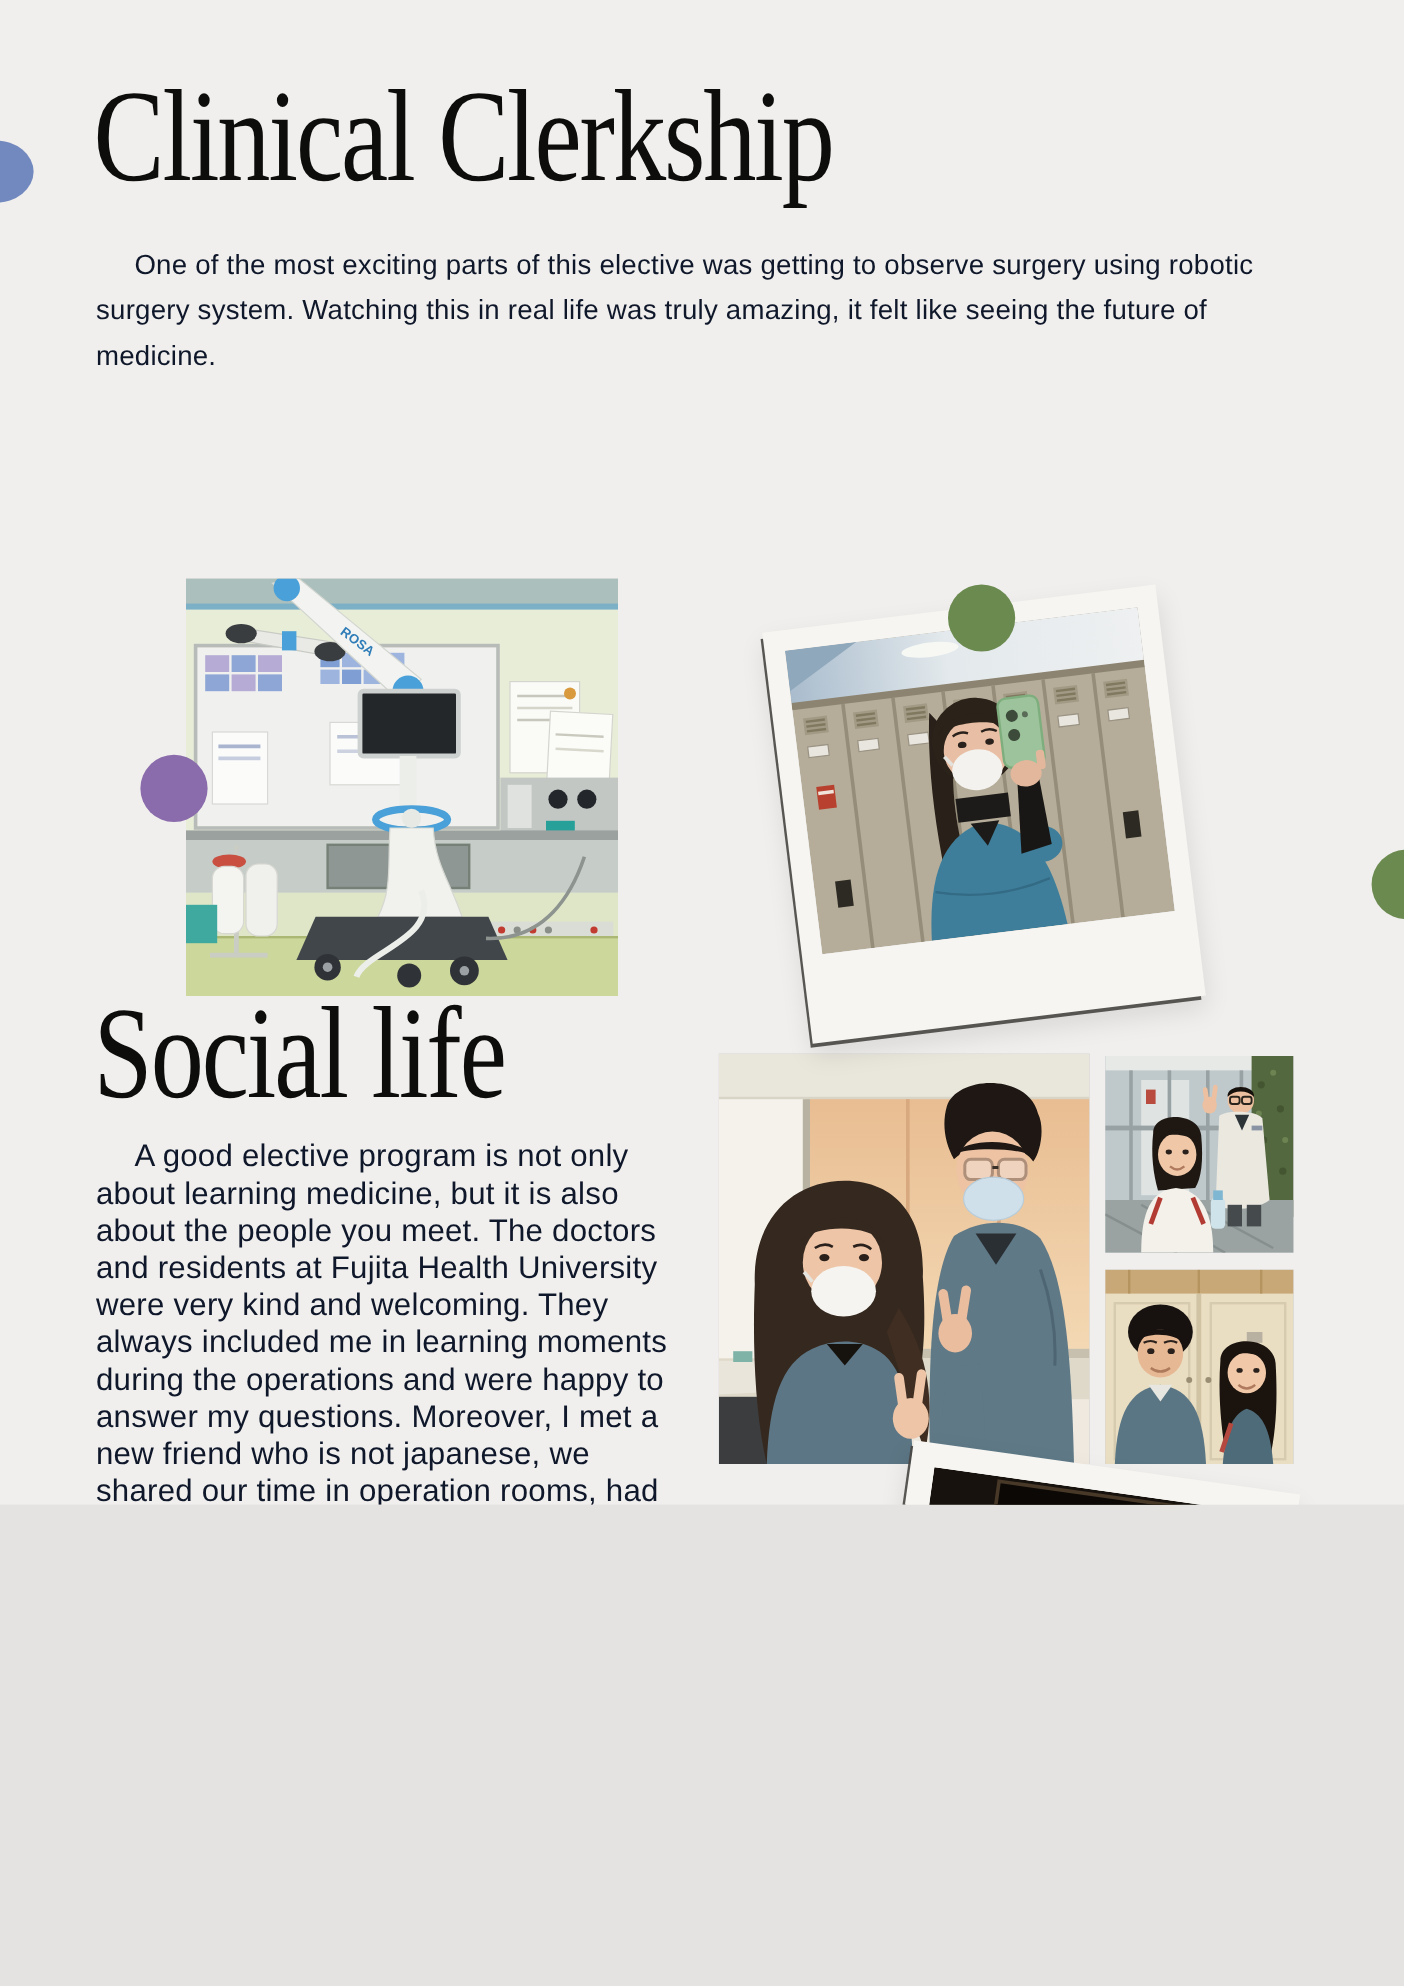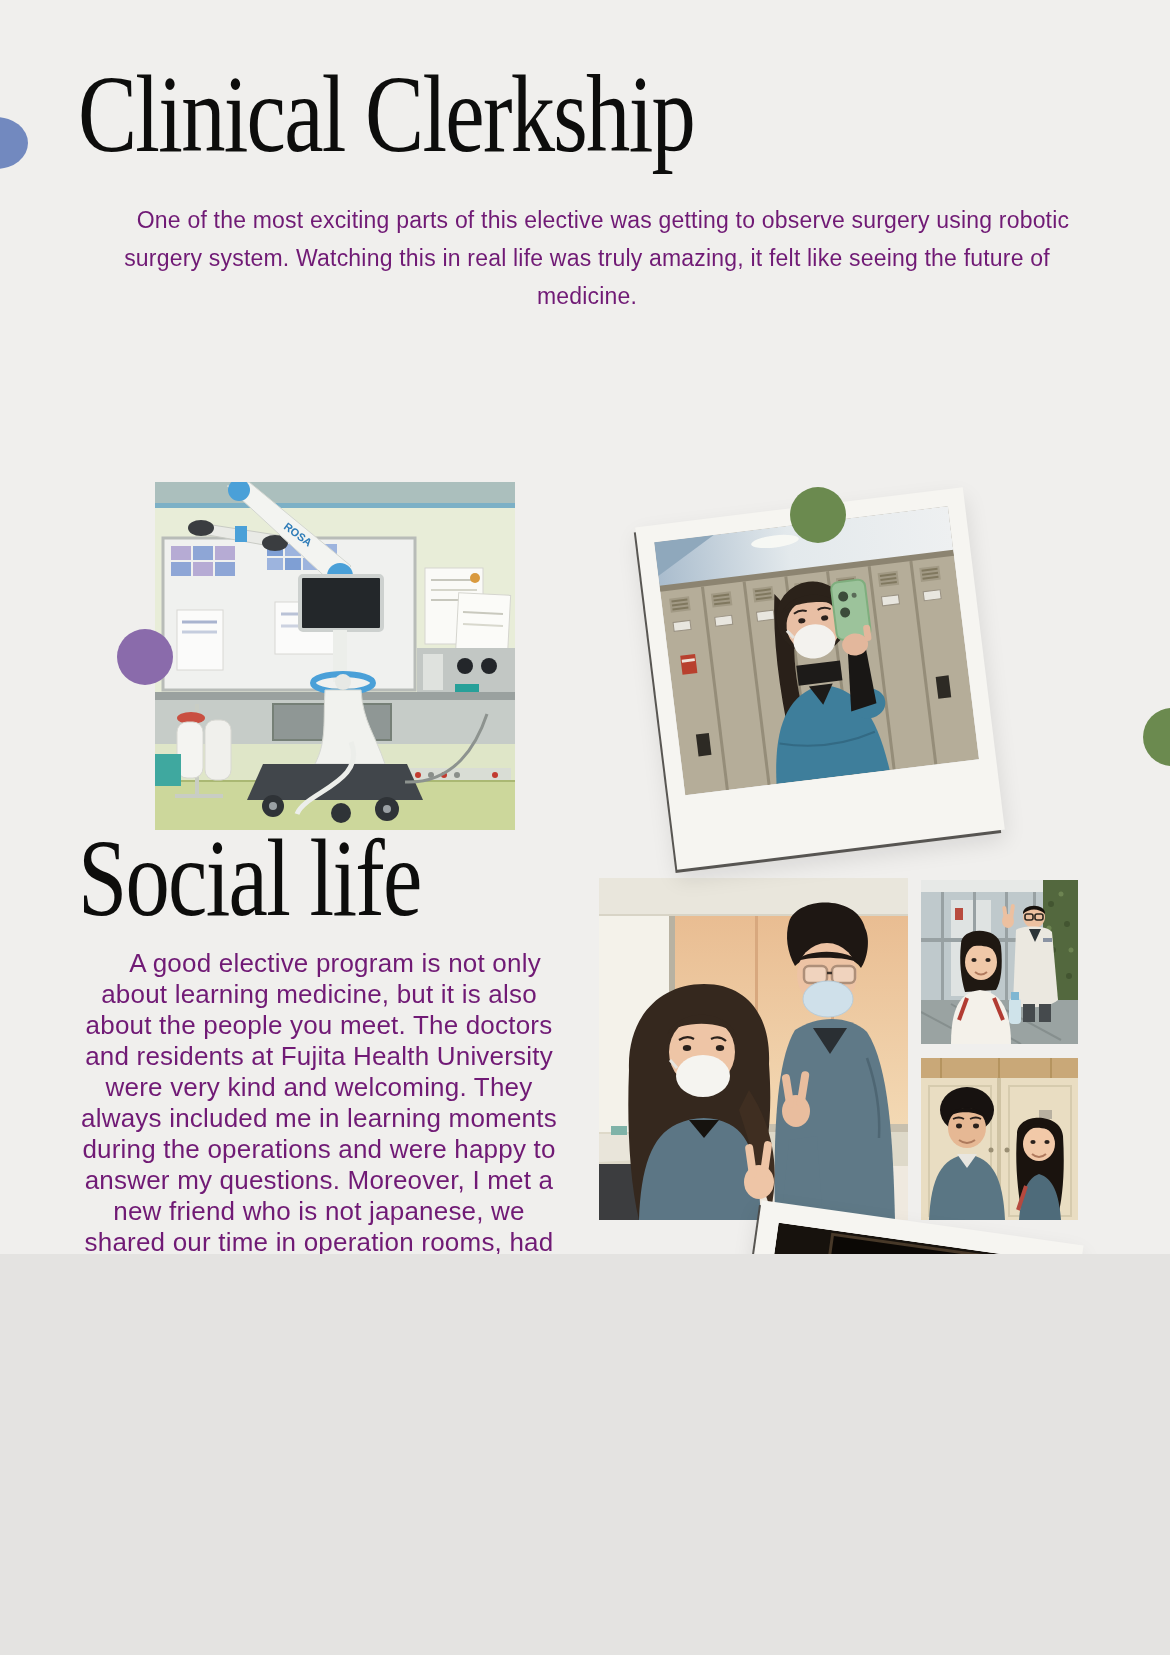--- a/index.html
+++ b/index.html
@@ -1,31 +1,31 @@
 <!DOCTYPE html>
 <html><head>
 <meta charset="utf-8">
 <style>
   html,body{margin:0;padding:0;background:#e4e3e1;}
   .page{
     position:relative;width:1170px;height:1254px;margin:0 auto;
     background:#f0efed;overflow:hidden;
-    font-family:"Liberation Sans","DejaVu Sans",sans-serif;color:#2e2c29;text-align:center;
+    font-family:"Liberation Sans","DejaVu Sans",sans-serif;color:#2e2c29;
   }
   
   .dot{position:absolute;border-radius:50%;z-index:6;}
   
   .display-title{
     position:absolute;margin:0;font-family:"Liberation Serif","DejaVu Serif",serif;
     font-weight:500;color:#0d0d0c;font-size:103px;letter-spacing:-2px;line-height:1.04;
     transform:scaleX(0.86) scaleY(1.06);transform-origin:left top;white-space:nowrap;z-index:4;
   }
   
   .copy{position:absolute;z-index:4;}
-  .copy p{margin:0;text-indent:32px;font-size:23px;line-height:38px;letter-spacing:.2px;color:#701a75;}
+  .copy p{margin:0;text-indent:32px;font-size:23px;line-height:38px;letter-spacing:.2px;color:#0f172a;}
   .copy.social p{font-size:26px;line-height:31px;}
   
   .photo{position:absolute;overflow:hidden;z-index:1;background:#ccc;}
   .photo svg{display:block;width:100%;height:100%;}
   
   .polaroid{
     position:absolute;z-index:3;background:#f6f5f1;
     box-shadow:-3px 4px 0 -1px rgba(72,70,66,.9), 0 10px 22px rgba(0,0,0,.10);
   }
   .polaroid .inner{position:absolute;overflow:hidden;background:#ddd;}

